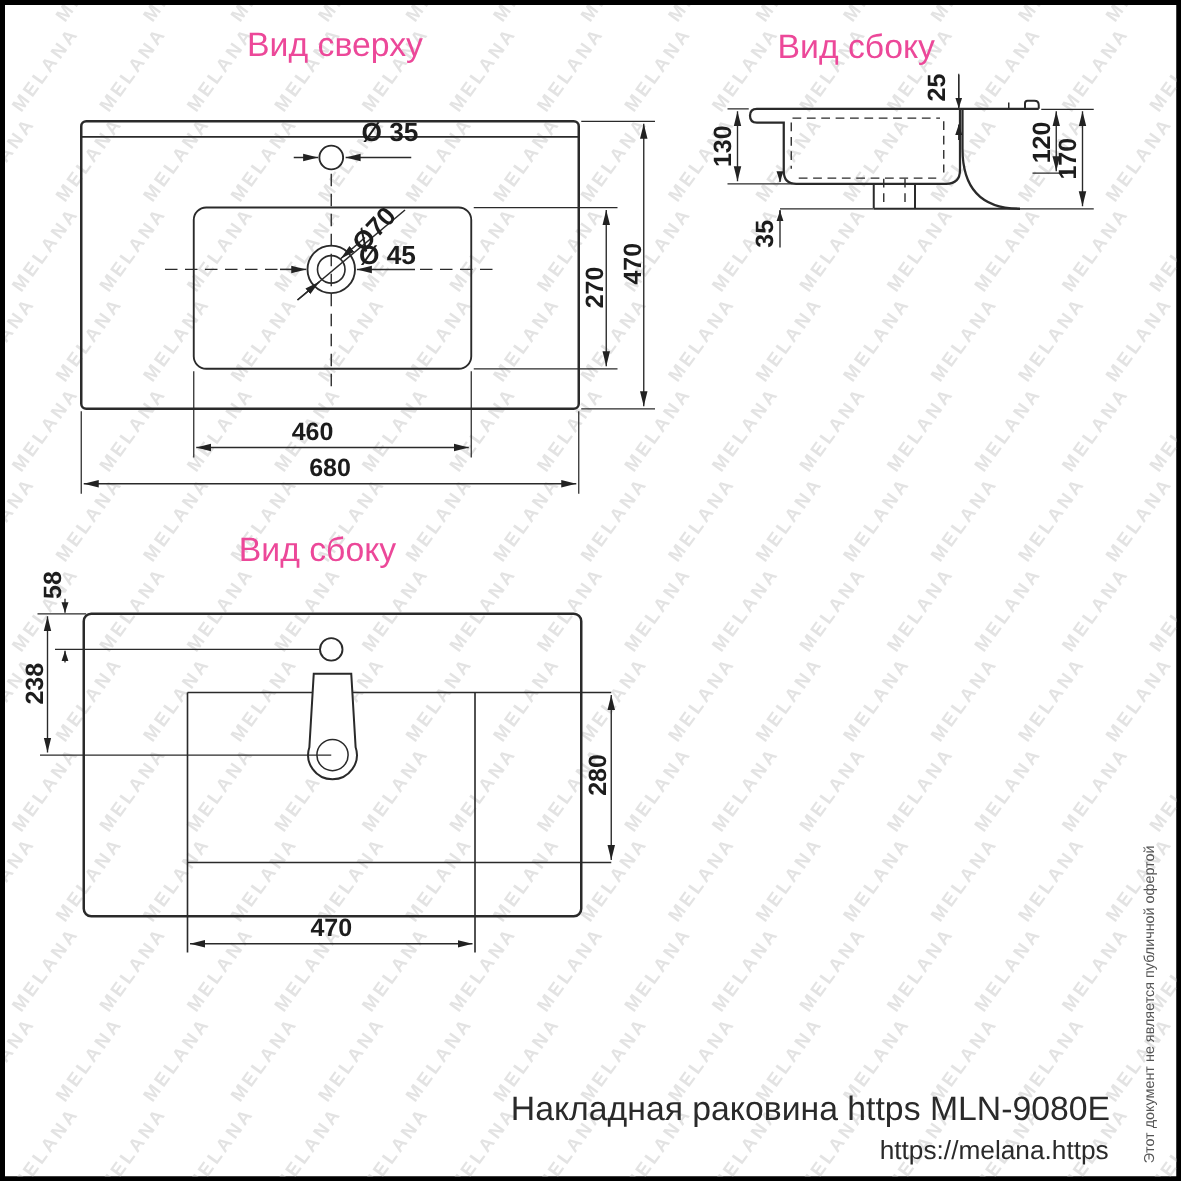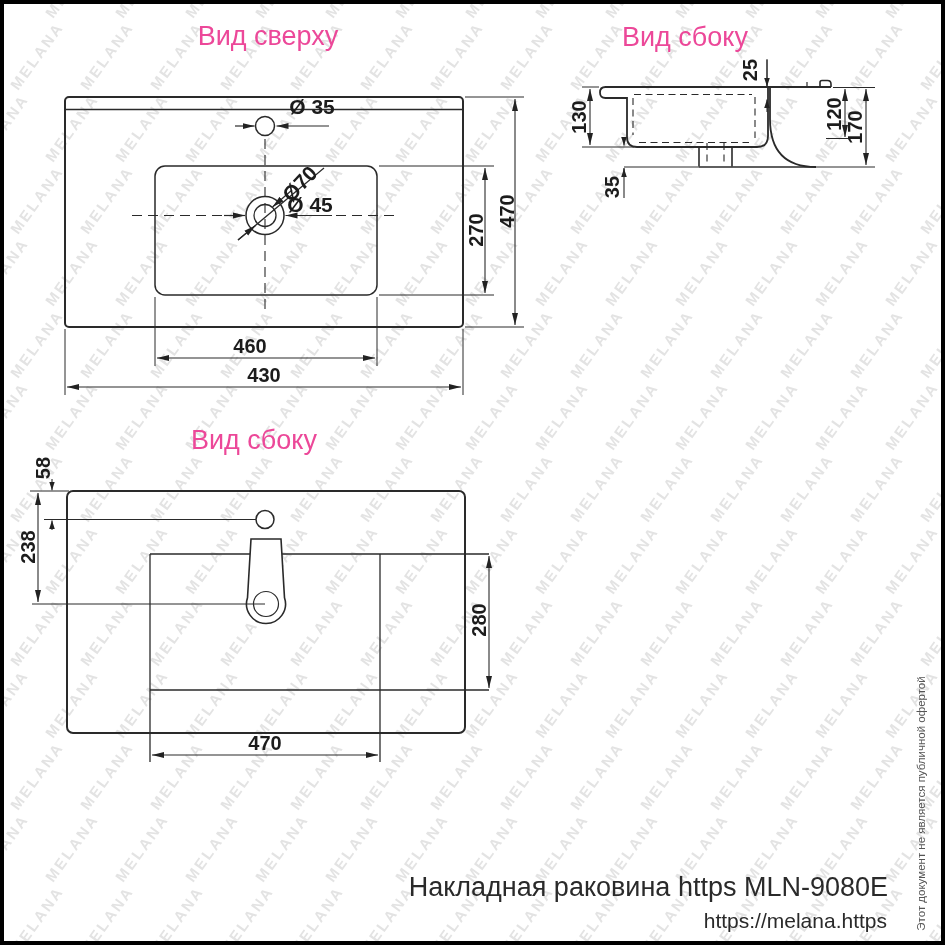--- a/index.html
+++ b/index.html
@@ -351,21 +351,21 @@
   <div class="txt title" style="left:139px;top:17px;width:250px;">Вид сверху</div>
   <div class="txt title" style="left:556px;top:18px;width:250px;">Вид сбоку</div>
   <div class="txt title" style="left:125px;top:421px;width:250px;">Вид сбоку</div>
 
   <div class="txt dia" style="left:278px;top:91px;">Ø 35</div>
   <div class="txt dia rot47" style="left:266px;top:168px;">Ø70</div>
   <div class="txt dia" style="left:276px;top:189px;">Ø 45</div>
   <div class="txt dim rot" style="left:442px;top:215px;">270</div>
   <div class="txt dim rot" style="left:473px;top:196px;">470</div>
   <div class="txt dim" style="left:216px;top:331px;">460</div>
-  <div class="txt dim" style="left:230px;top:360px;">430</div>
+  <div class="txt dim" style="left:230px;top:360px;">680</div>
 
   <div class="txt dim rot" style="left:716px;top:55px;">25</div>
   <div class="txt dim rot" style="left:545px;top:102px;">130</div>
   <div class="txt dim rot" style="left:578px;top:172px;">35</div>
   <div class="txt dim rot" style="left:800px;top:99px;">120</div>
   <div class="txt dim rot" style="left:821px;top:112px;">170</div>
 
   <div class="txt dim rot" style="left:9px;top:453px;">58</div>
   <div class="txt dim rot" style="left:-6px;top:532px;">238</div>
   <div class="txt dim rot" style="left:445px;top:605px;">280</div>

